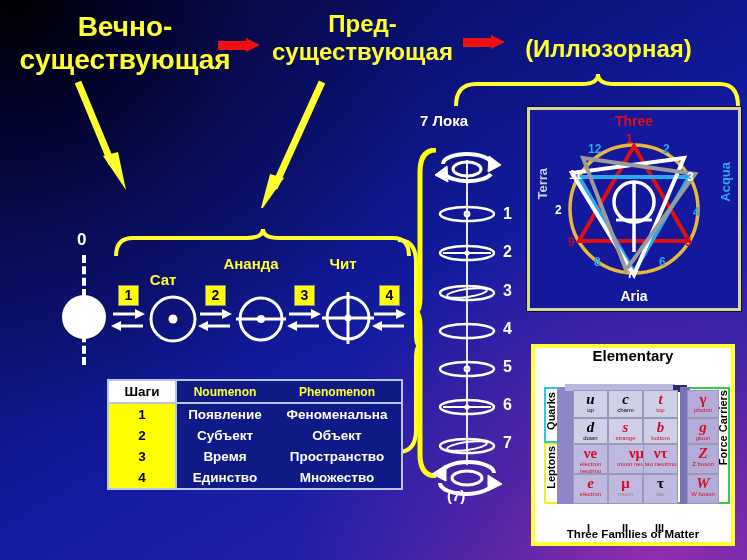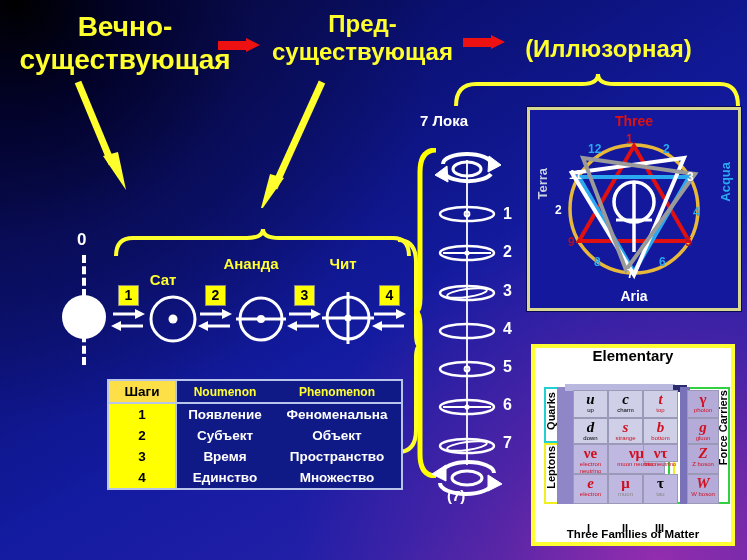--- a/index.html
+++ b/index.html
@@ -39,21 +39,21 @@
   .numbox{position:absolute;background:#ffff00;color:#000;font-size:14px;font-weight:bold;
           width:19px;height:19px;line-height:19px;text-align:center;border:1px solid #888;}
   .dbl{position:absolute;width:34px;height:24px;}
   .sym{position:absolute;}
 
   
   #tbl{position:absolute;left:107px;top:379px;width:296px;border:2px solid #b9c4ea;
        border-collapse:collapse;font-size:13.5px;font-weight:bold;background:#101a86;}
   #tbl td{padding:3px 4px;text-align:center;white-space:nowrap;}
   #tbl .c0{background:#ffff00;color:#000;width:58px;}
-  #tbl .hd0{background:#fde047;color:#000;margin-left:17px;}
+  #tbl .hd0{background:#ffffff;color:#000;margin-left:17px;}
   #tbl .hd{background:#101a86;color:#ffff2e;font-size:12px;}
   #tbl .cell{color:#ffffff;}
   #tbl tr.hdrow td{border-bottom:2px solid #b9c4ea;}
   #tbl td.c0, #tbl td.hd0{border-right:2px solid #b9c4ea;}
 
   
   #lokatitle{position:absolute;left:420px;top:112px;color:#ffffff;font-size:15px;font-weight:bold;}
   #lokaspine{position:absolute;left:466px;top:160px;width:2px;height:305px;background:#e8e8f4;}
   .ringnum{position:absolute;color:#ffffff;font-size:16px;font-weight:bold;}
   #sevenlbl{position:absolute;left:447px;top:487px;color:#ffffff;font-size:15px;font-weight:bold;}
@@ -340,21 +340,21 @@
       </div>
 
     <div class="pcell" style="left:38px;top:96px;width:35px;height:30px;background:#bfb8e0;">
       <div class="sy" style="color:#d01020;font-style:normal;">νe</div>
       <div class="nm" style="color:#d01020">electron neutrino</div>
       </div>
     <div class="pcell" style="left:73px;top:96px;width:57px;height:30px;background:#bfb8e0;">
       <div class="sy" style="color:#d01020;font-style:normal;">νμ</div>
       <div class="nm" style="color:#d01020">muon neutrino</div>
       </div>
-    <div class="pcell" style="left:108px;top:96px;width:35px;height:18px;background:#bfb8e0;">
+    <div class="pcell" style="left:108px;top:96px;width:35px;height:30px;background:#bfb8e0;">
       <div class="sy" style="color:#d01020;font-style:normal;">ντ</div>
       <div class="nm" style="color:#d01020">tau neutrino</div>
       </div>
 
     <div class="pcell" style="left:38px;top:126px;width:35px;height:30px;background:#bfb8e0;">
       <div class="sy" style="color:#d01020">e</div>
       <div class="nm" style="color:#d01020">electron</div>
       </div>
     <div class="pcell" style="left:73px;top:126px;width:35px;height:30px;background:#bfb8e0;">
       <div class="sy" style="color:#d01020;font-style:normal;">μ</div>

